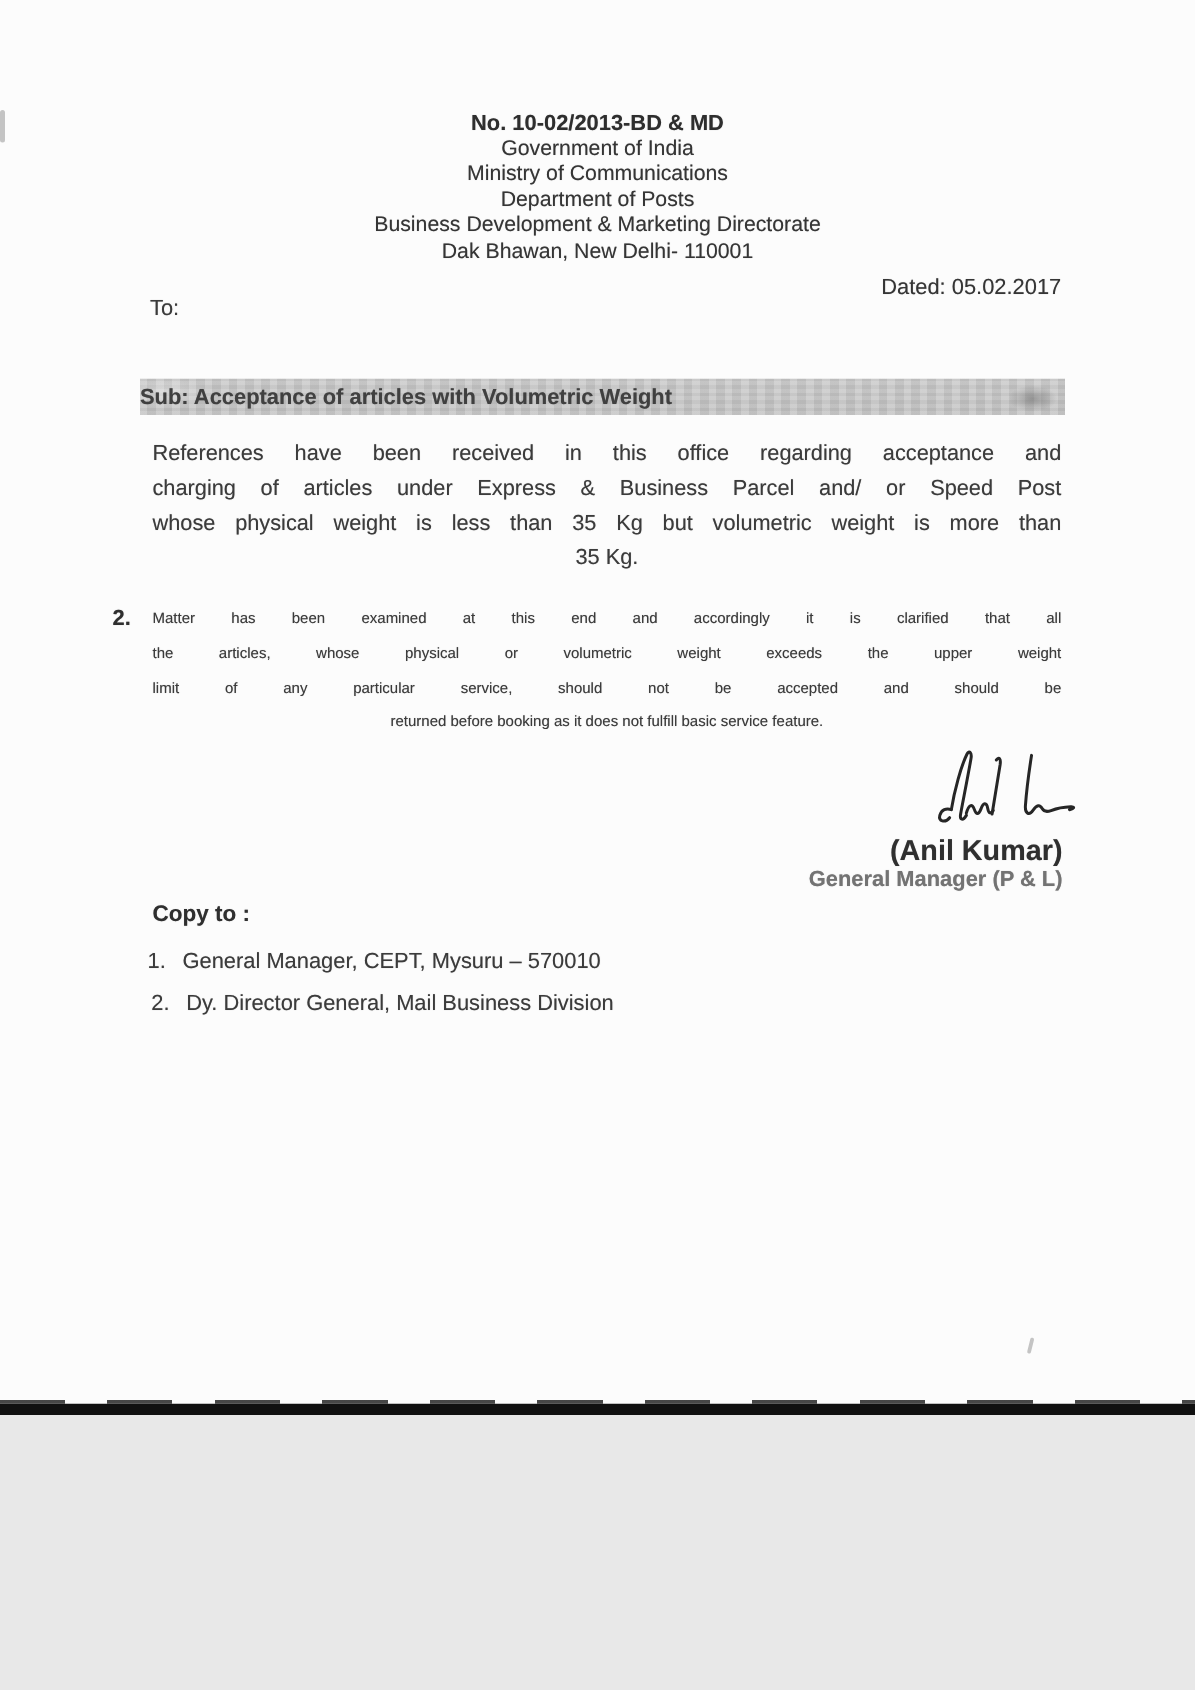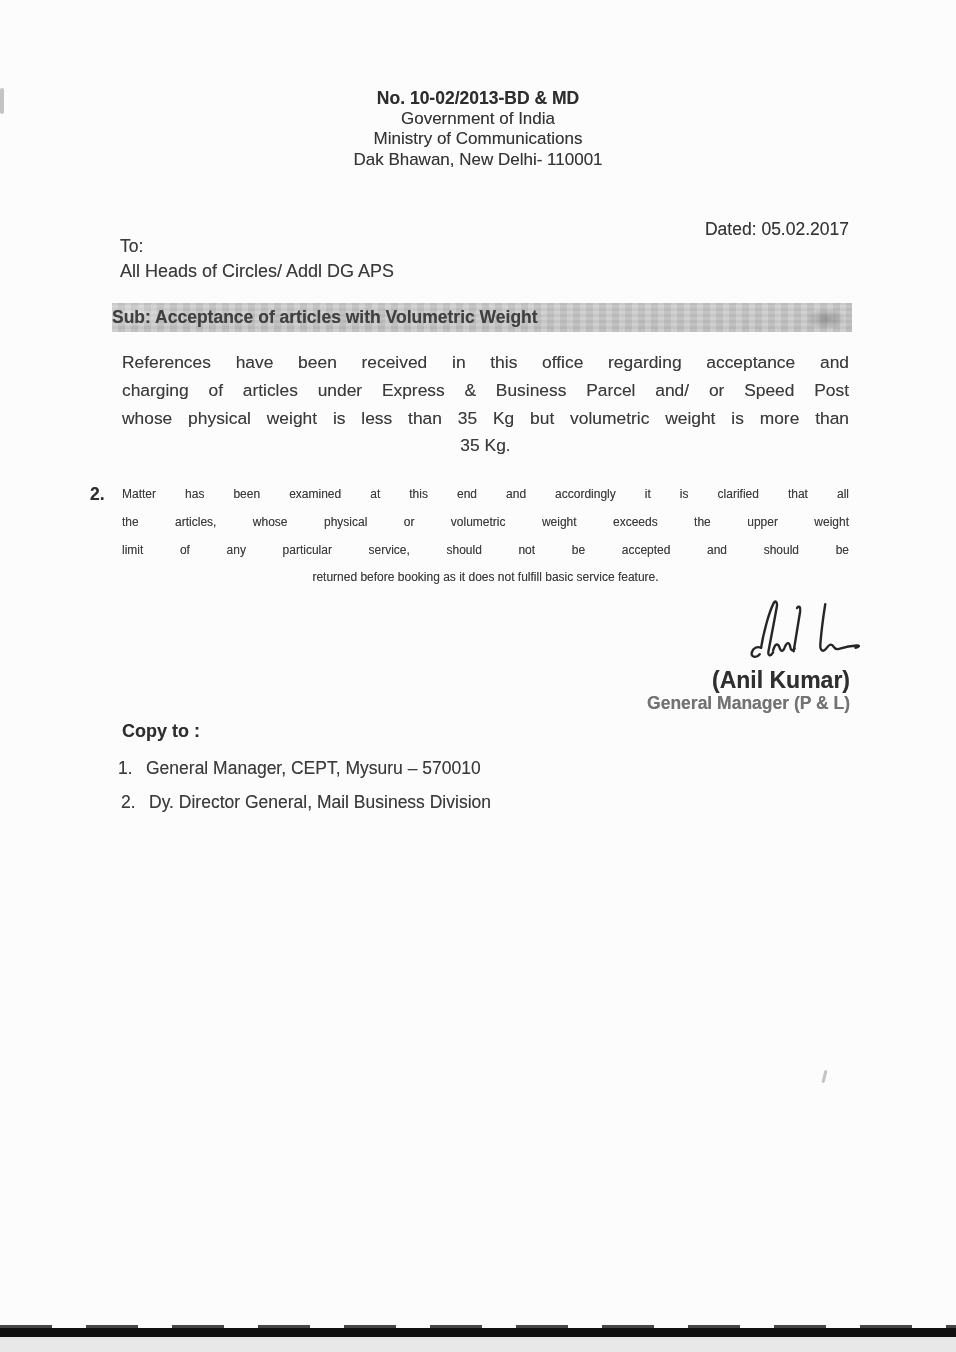--- a/index.html
+++ b/index.html
@@ -1,19 +1,19 @@
 <!DOCTYPE html>
 <html><head>
 <meta charset="utf-8">
 <style>
   html, body { margin: 0; padding: 0; background: #e8e8e8; }
   .page {
     position: relative;
     width: 956px;
-    height: 1337px;
+    height: 1132px;
     margin: 0 auto;
     background: #fcfcfc;
     font-family: "Liberation Sans", sans-serif;
     color: #3b3b3b;
     overflow: hidden;
     text-shadow: 0 0 0.6px rgba(80,80,80,.55);
   }
   
   .letterhead {
     position: absolute;
@@ -117,27 +117,28 @@
 </style>
 </head>
 <body>
 
 <div class="page">
 
   <div class="letterhead">
     <div class="ref-no">No. 10-02/2013-BD &amp; MD</div>
     <div>Government of India</div>
     <div>Ministry of Communications</div>
+    <div>Department of Posts</div>
+    <div>Business Development &amp; Marketing Directorate</div>
     <div>Dak Bhawan, New Delhi- 110001</div>
   </div>
 
   <div class="dated">Dated: 05.02.2017</div>
 
   <div class="to-label">To:</div>
-  <div class="to-recipient">All Heads of Circles/ Addl DG APS</div>
 
   <div class="subject-band">
     <span>Sub: Acceptance of articles with Volumetric Weight</span>
   </div>
 
   <div class="para para-1">
     <div class="jline">References have been received in this office regarding acceptance and</div>
     <div class="jline">charging of articles under Express &amp; Business Parcel and/ or Speed Post</div>
     <div class="jline">whose physical weight is less than 35 Kg but volumetric weight is more than</div>
     <div class="jline-last">35 Kg.</div>

